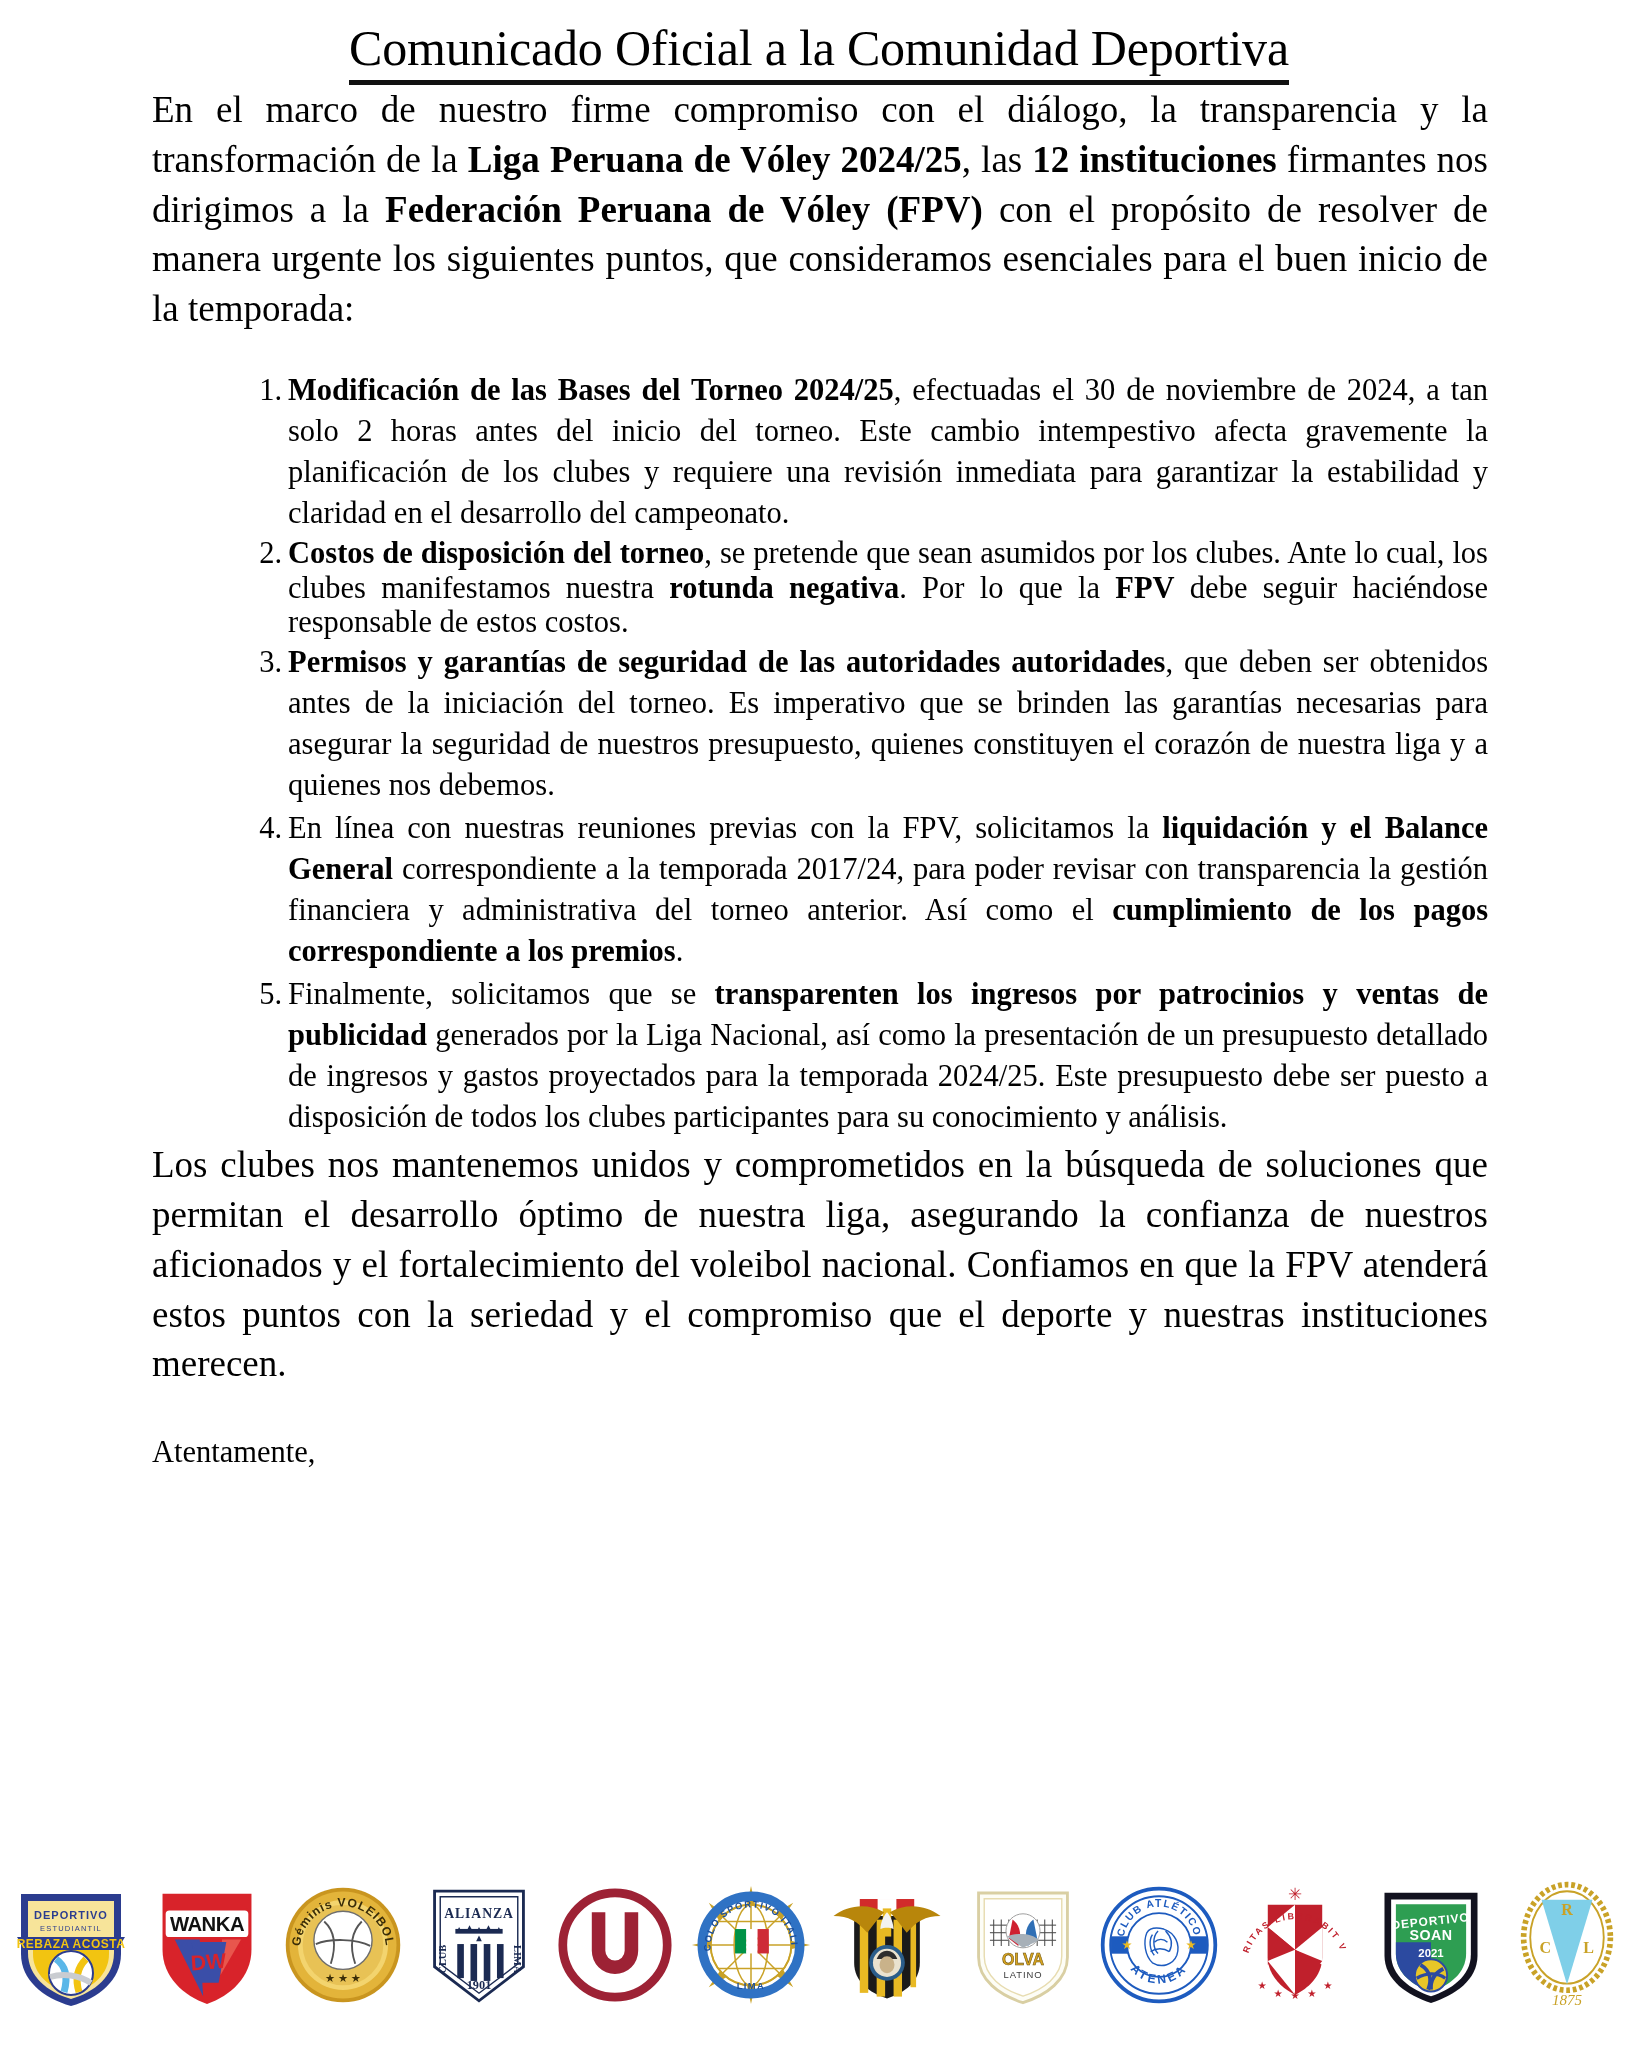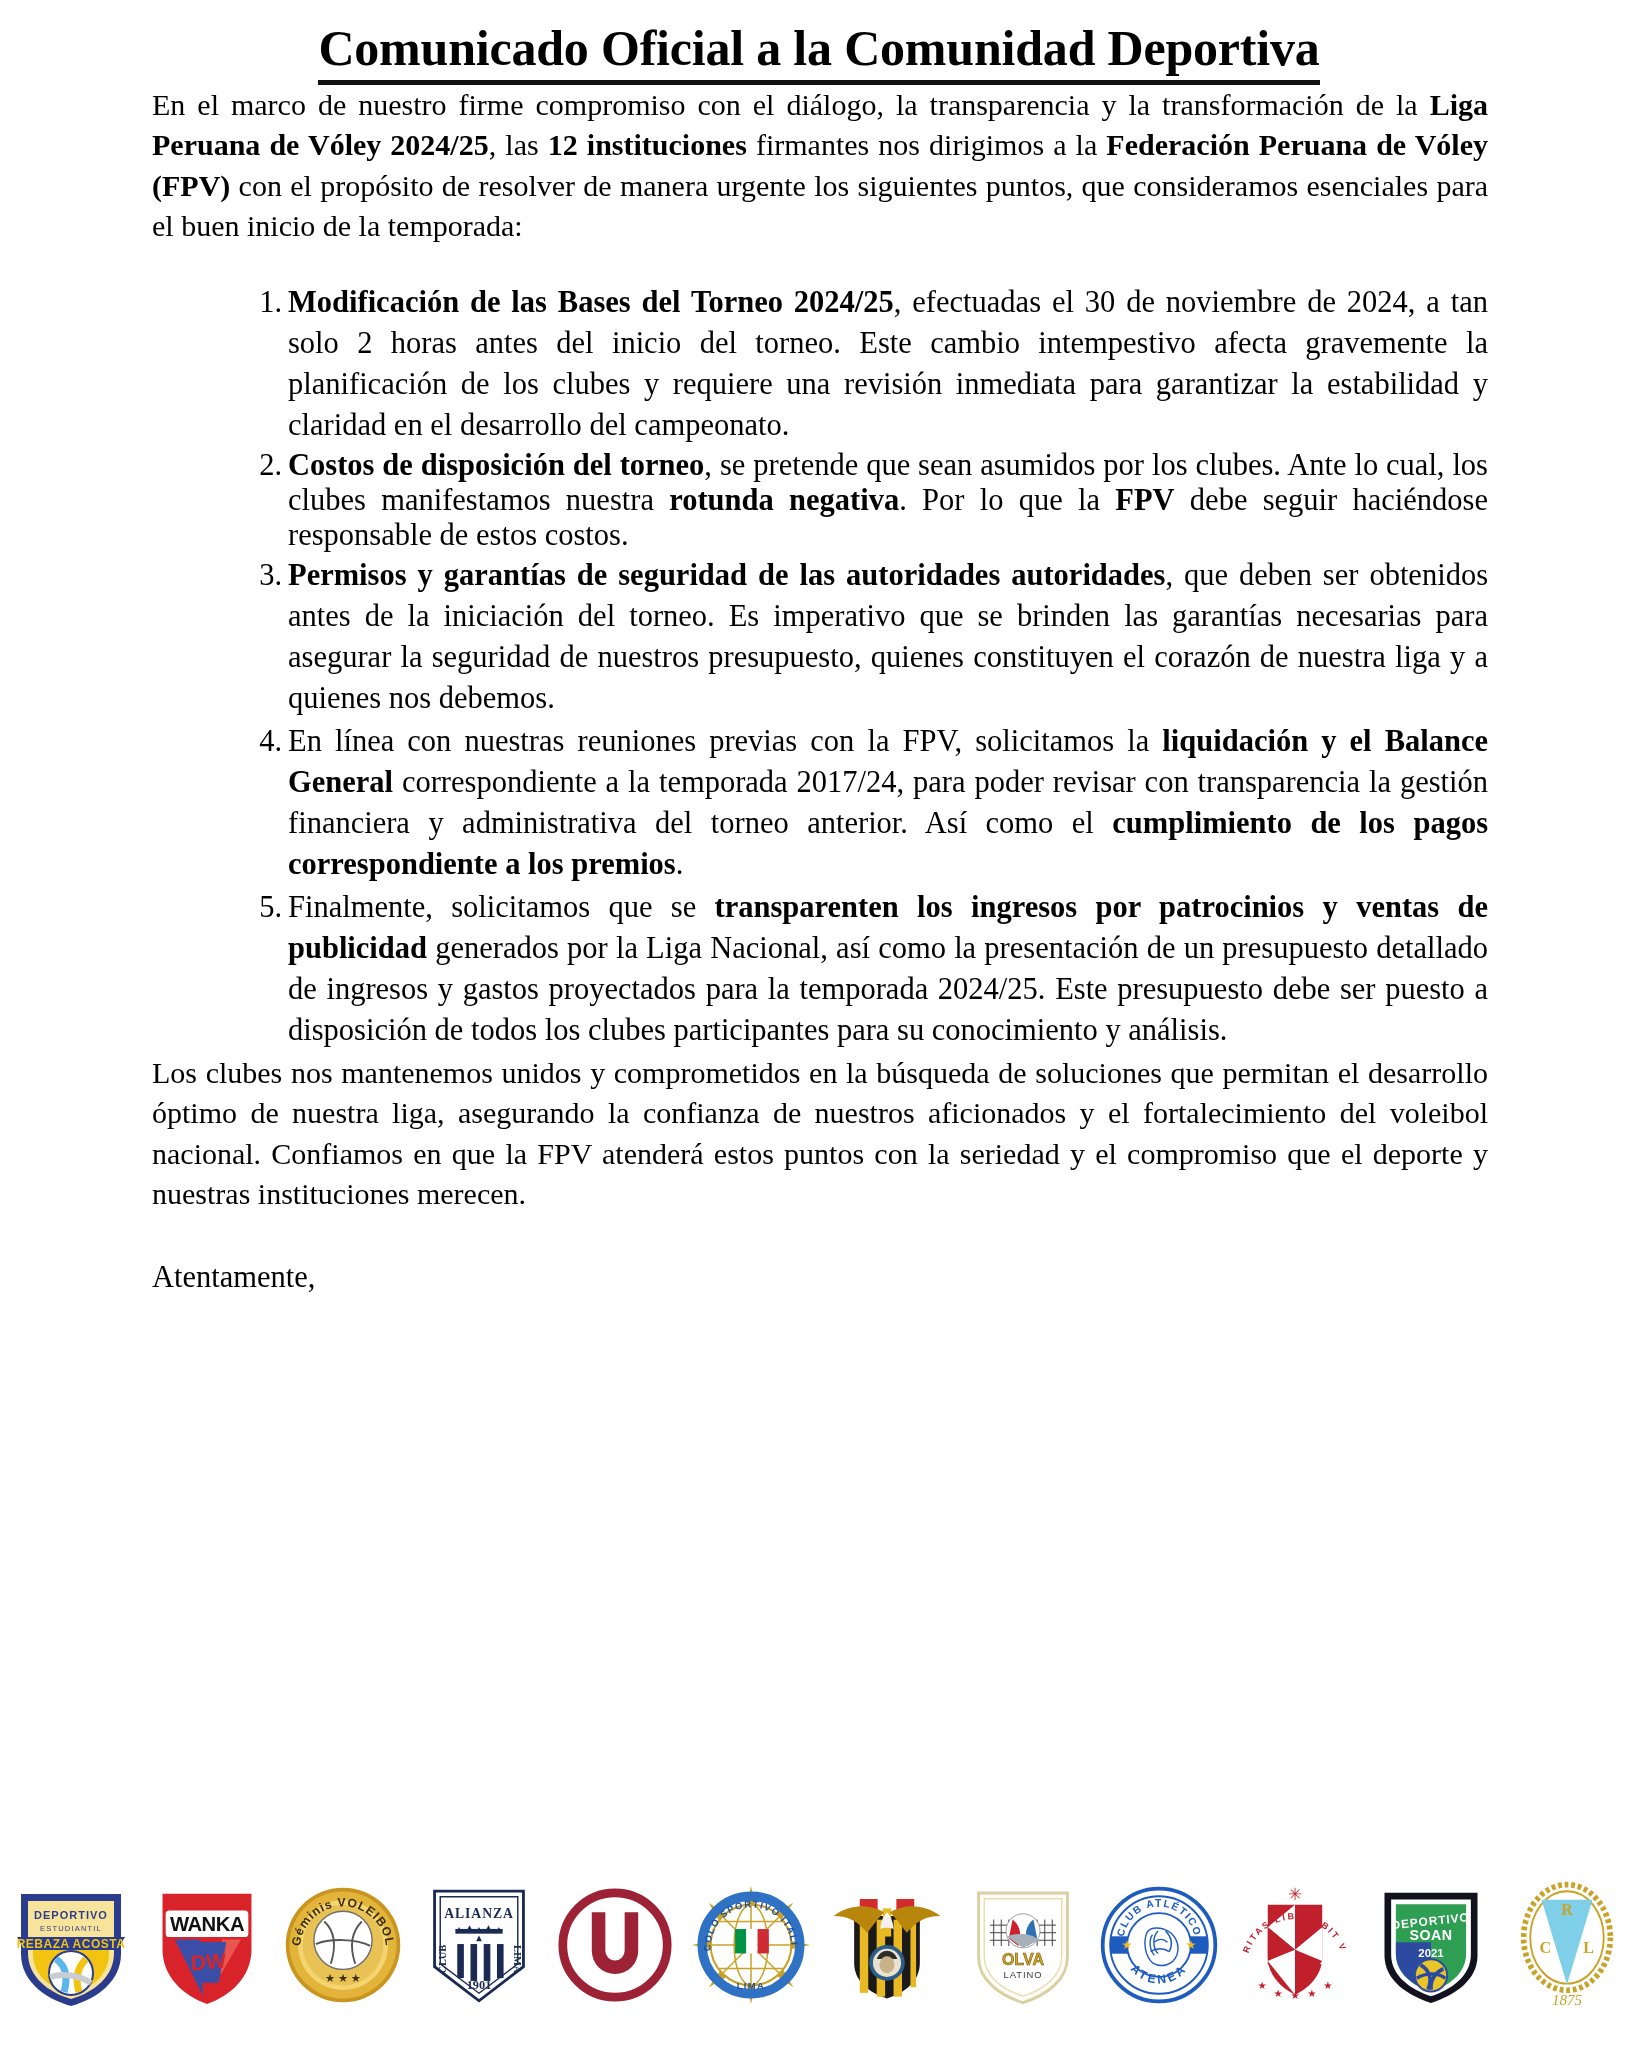--- a/index.html
+++ b/index.html
@@ -20,35 +20,35 @@
   }
 
   
   .title-block {
     text-align: center;
     padding-top: 18px;
   }
   .title-line {
     display: inline-block;
     font-size: 50px;
-    font-weight: bold;
+    font-weight: normal;
     line-height: 1.22;
     letter-spacing: -0.2px;
     border-bottom: 5px solid #111;
     padding-bottom: 1px;
     white-space: nowrap;
   }
 
   
   .body-wrap {
     padding: 0 150px 0 152px;
   }
   p.para {
     margin: 0;
-    font-size: 30px;
+    font-size: 37px;
     line-height: 1.345;
     text-align: justify;
     text-justify: inter-word;
     hyphens: none;
   }
   .intro { margin-top: 30px; }
 
   
   ol.points {
     margin: 36px 0 0 0;

